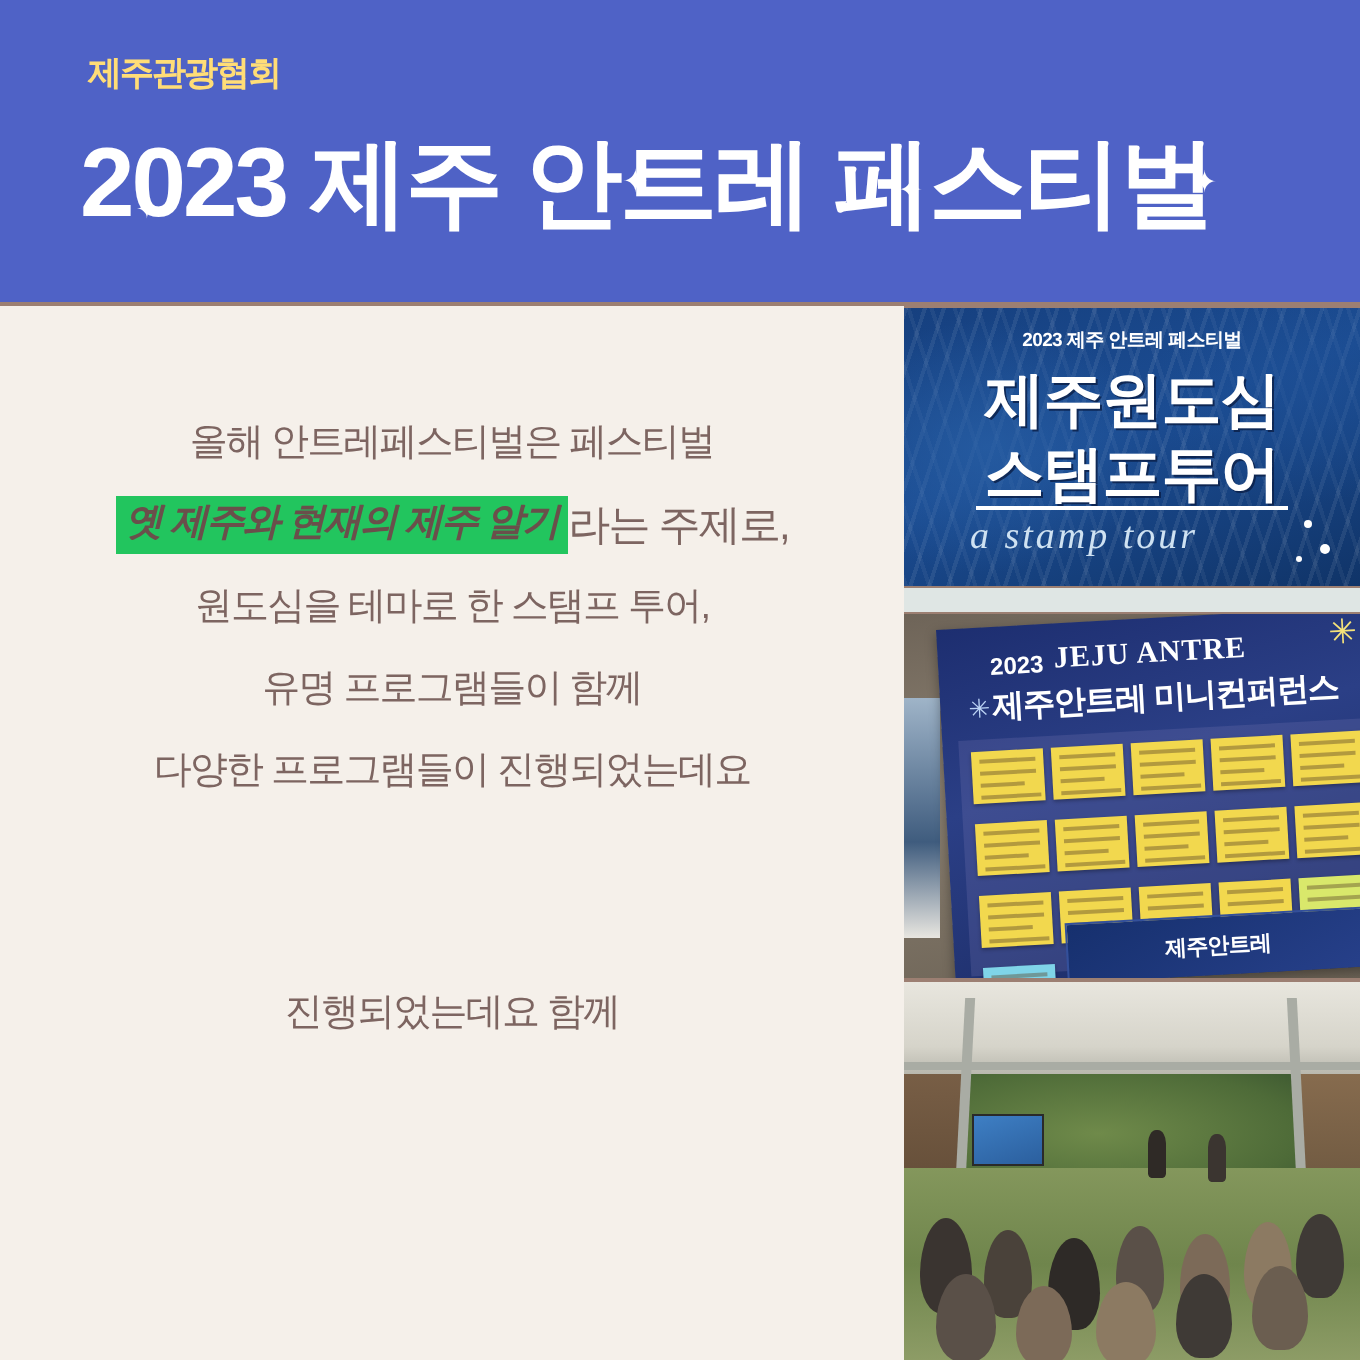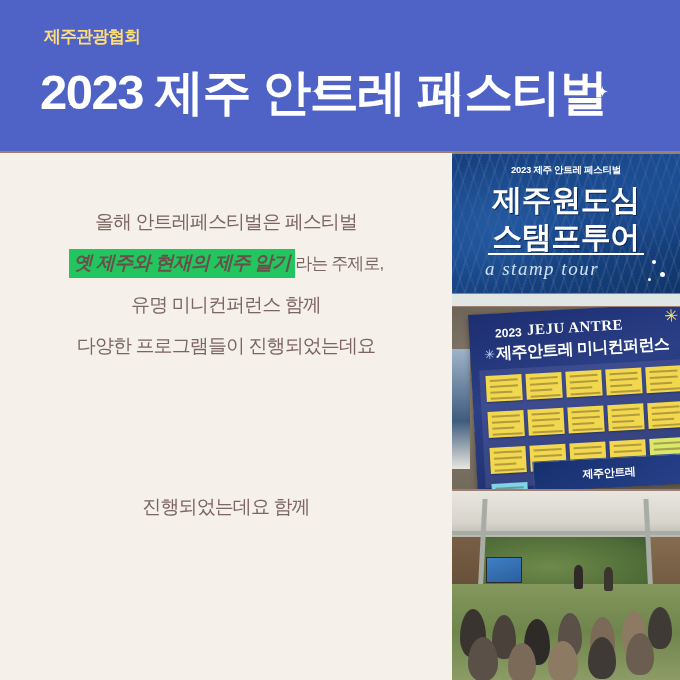--- a/index.html
+++ b/index.html
@@ -108,21 +108,21 @@
     color: #6A4F4B;
     font-weight: bold;
     font-style: italic;
     font-size: 19px;
     letter-spacing: -0.9px;
     padding: 2px 5px 3px 5px;
     line-height: 1.25;
     vertical-align: middle;
   }
   .hl-tail {
-    font-size: 17px;
+    font-size: 21px;
     color: #7D6561;
     letter-spacing: -0.9px;
     vertical-align: middle;
   }
 
   
   #image-column {
     position: absolute;
     left: 452px;
     top: 153px;
@@ -373,21 +373,22 @@
   </div>
   <div id="header-rule" data-interactable="false"></div>
 
   <div id="text-column" data-interactable="false">
 
     <div class="para" id="para-1" data-interactable="false">
       <div class="line" data-interactable="false">올해 안트레페스티벌은 페스티벌</div>
       <div class="line-highlight-row" data-interactable="false">
         <span class="hl" data-interactable="false">옛 제주와 현재의 제주 알기</span><span class="hl-tail" data-interactable="false">라는 주제로,</span>
       </div>
-      <div class="line" data-interactable="false">유명 미니컨퍼런스 함께</div>
+      <div class="line" data-interactable="false">원도심을 테마로 한 스탬프 투어,</div>
+      <div class="line" data-interactable="false">유명 프로그램들이 함께</div>
       <div class="line" data-interactable="false">다양한 프로그램들이 진행되었는데요</div>
     </div>
 
     <div class="para" id="para-2" data-interactable="false">
       <div class="line" data-interactable="false">진행되었는데요 함께</div>
     </div>
 
   </div>
 
   <div id="image-column" data-interactable="false">

